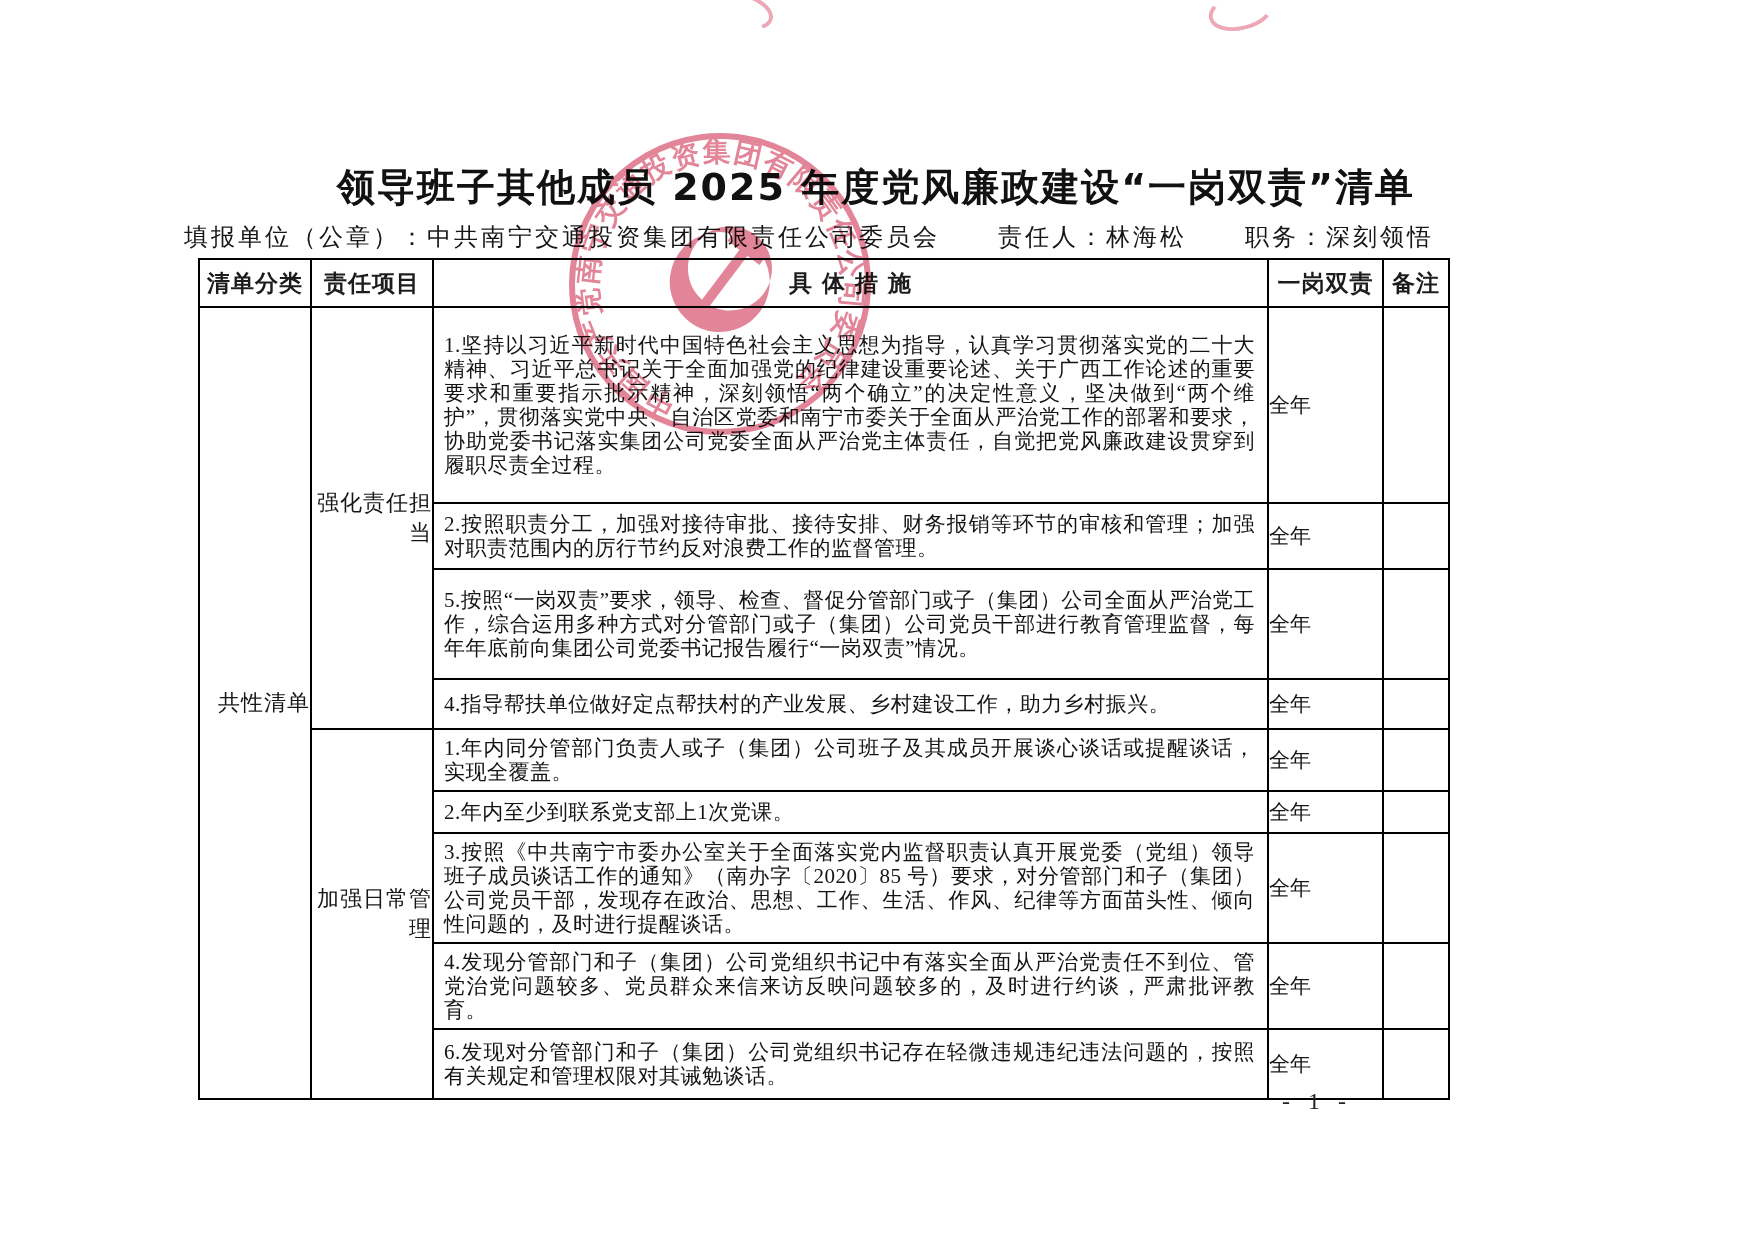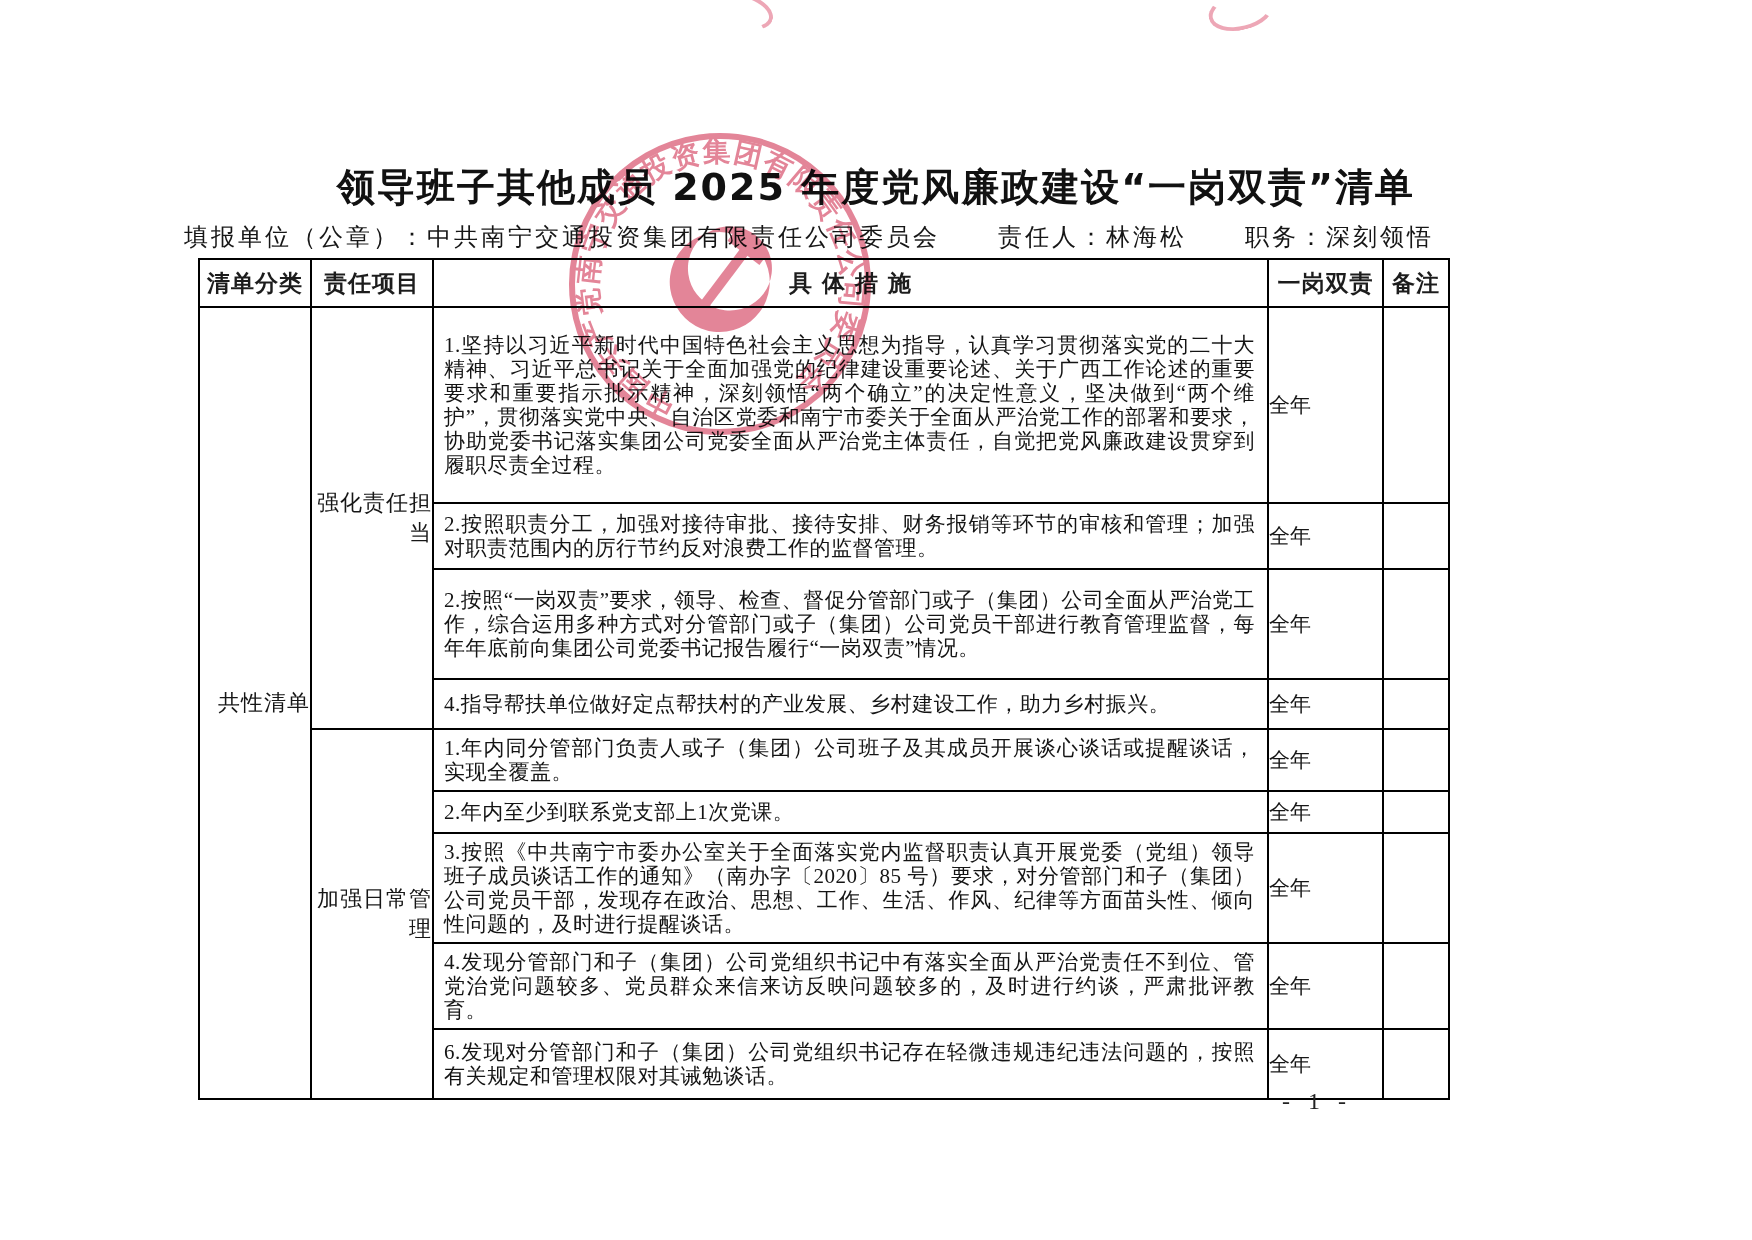--- a/index.html
+++ b/index.html
@@ -98,21 +98,21 @@
       <td class="cell-measure">1.坚持以习近平新时代中国特色社会主义思想为指导，认真学习贯彻落实党的二十大精神、习近平总书记关于全面加强党的纪律建设重要论述、关于广西工作论述的重要要求和重要指示批示精神，深刻领悟“两个确立”的决定性意义，坚决做到“两个维护”，贯彻落实党中央、自治区党委和南宁市委关于全面从严治党工作的部署和要求，协助党委书记落实集团公司党委全面从严治党主体责任，自觉把党风廉政建设贯穿到履职尽责全过程。</td>
       <td class="cell-deadline">全年</td>
       <td class="cell-note"></td>
     </tr>
     <tr style="height:66px">
       <td class="cell-measure">2.按照职责分工，加强对接待审批、接待安排、财务报销等环节的审核和管理；加强对职责范围内的厉行节约反对浪费工作的监督管理。</td>
       <td class="cell-deadline">全年</td>
       <td class="cell-note"></td>
     </tr>
     <tr style="height:110px">
-      <td class="cell-measure">2.按照“一岗双责”要求，领导、检查、督促分管部门或子（集团）公司全面从严治党工作，综合运用多种方式对分管部门或子（集团）公司党员干部进行教育管理监督，每年年底前向集团公司党委书记报告履行“一岗双责”情况。</td>
+      <td class="cell-measure">5.按照“一岗双责”要求，领导、检查、督促分管部门或子（集团）公司全面从严治党工作，综合运用多种方式对分管部门或子（集团）公司党员干部进行教育管理监督，每年年底前向集团公司党委书记报告履行“一岗双责”情况。</td>
       <td class="cell-deadline">全年</td>
       <td class="cell-note"></td>
     </tr>
     <tr style="height:50px">
       <td class="cell-measure">4.指导帮扶单位做好定点帮扶村的产业发展、乡村建设工作，助力乡村振兴。</td>
       <td class="cell-deadline">全年</td>
       <td class="cell-note"></td>
     </tr>
     <tr style="height:47px">
       <td class="cell-project" rowspan="5">加强日常管理</td>

